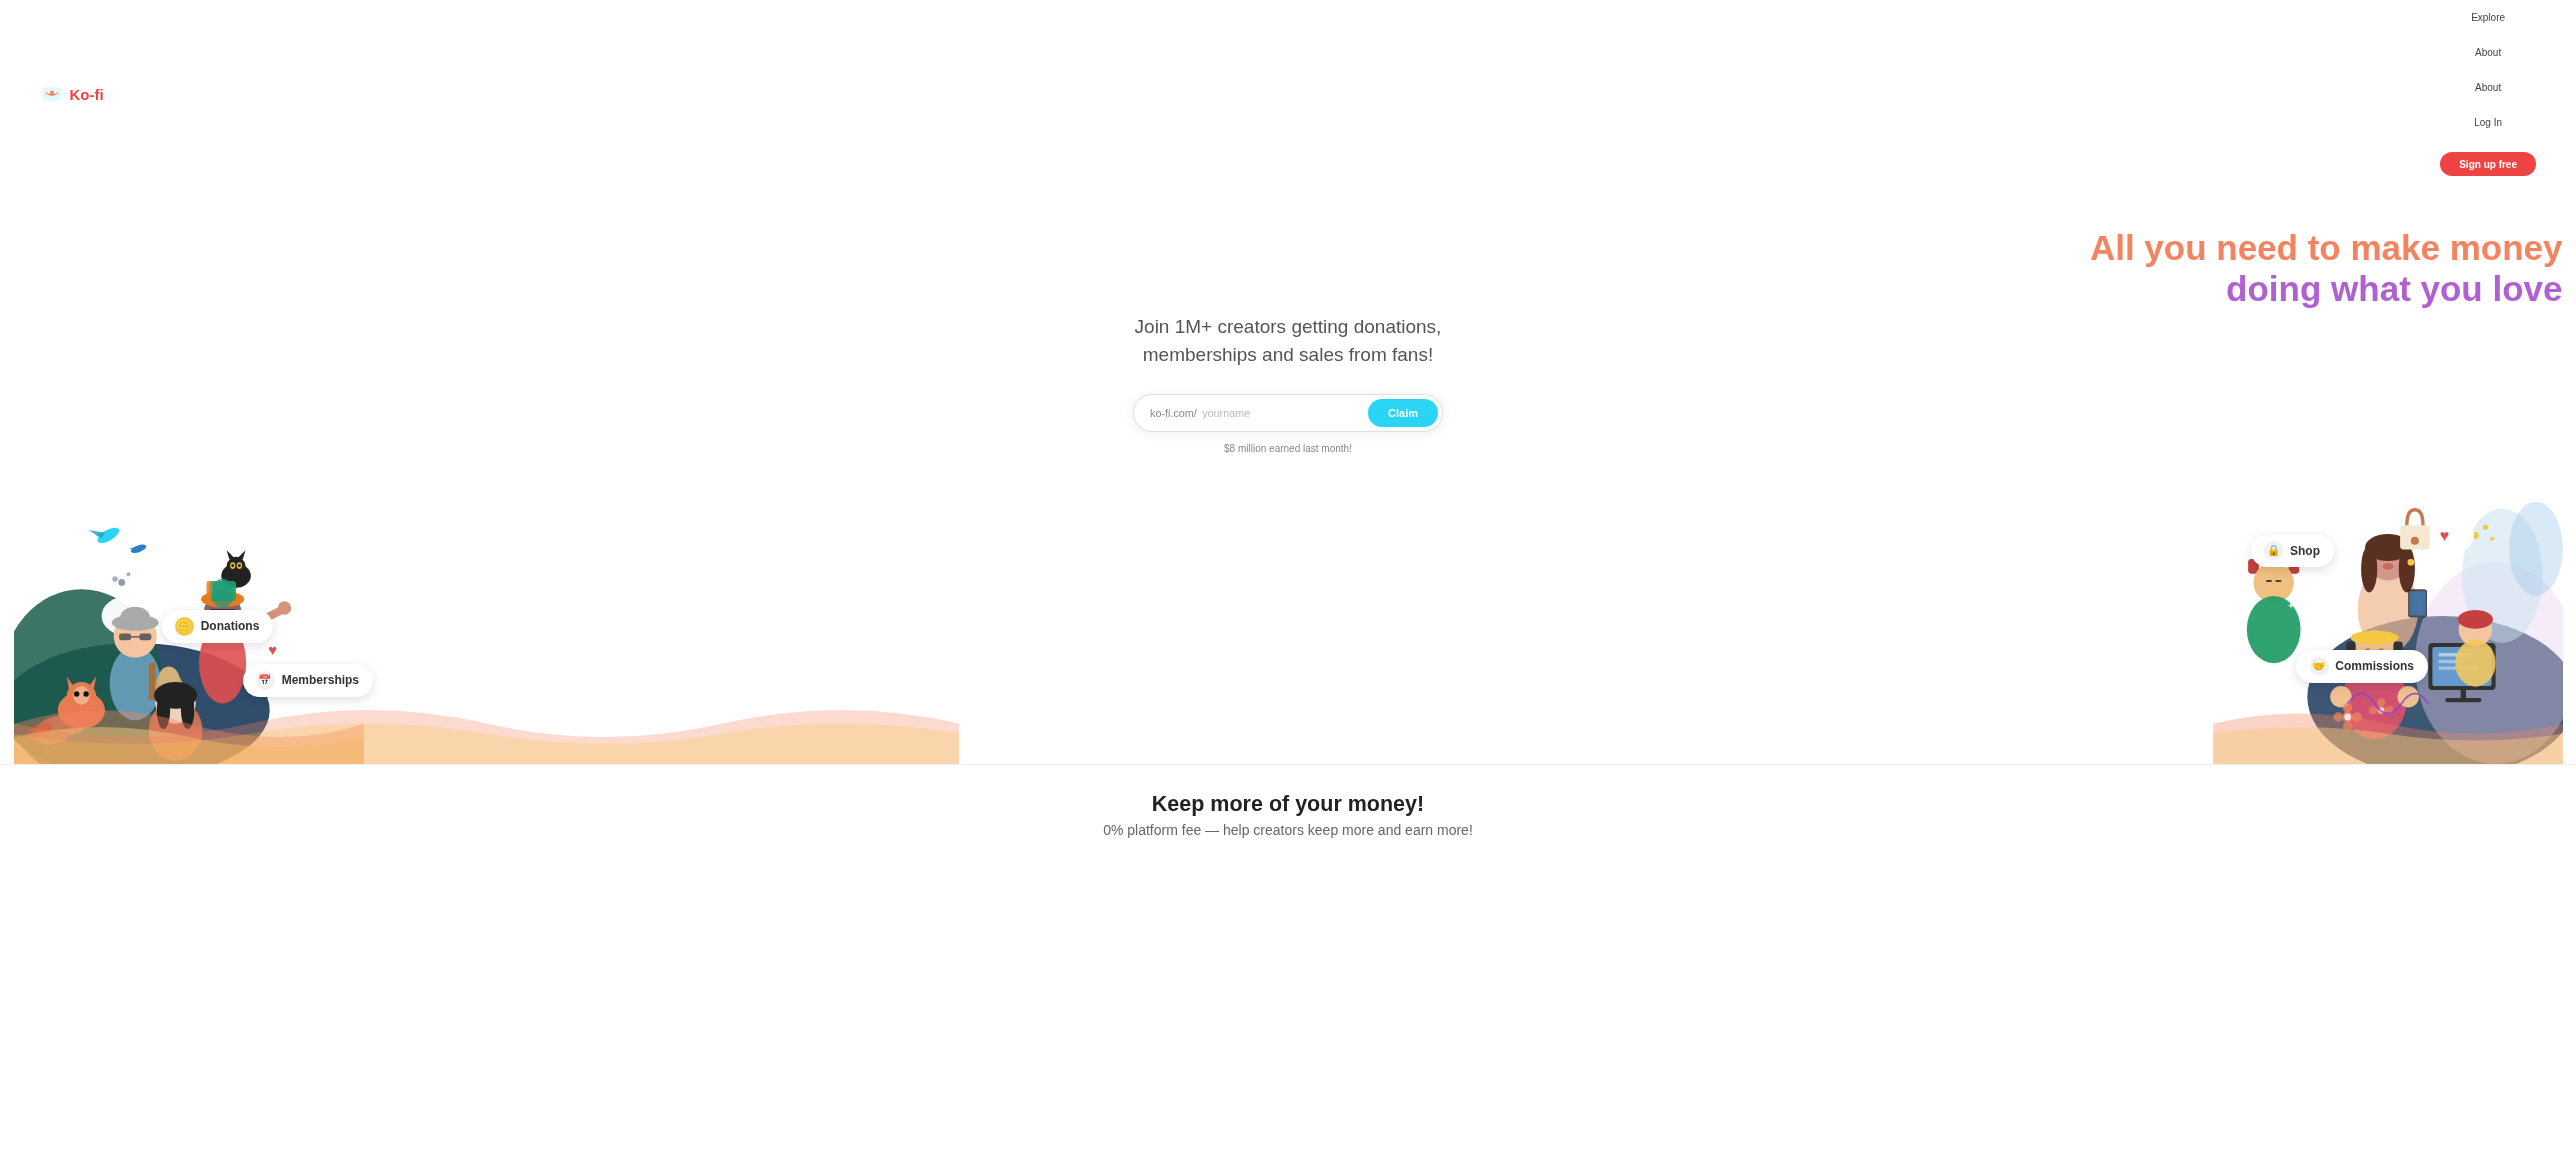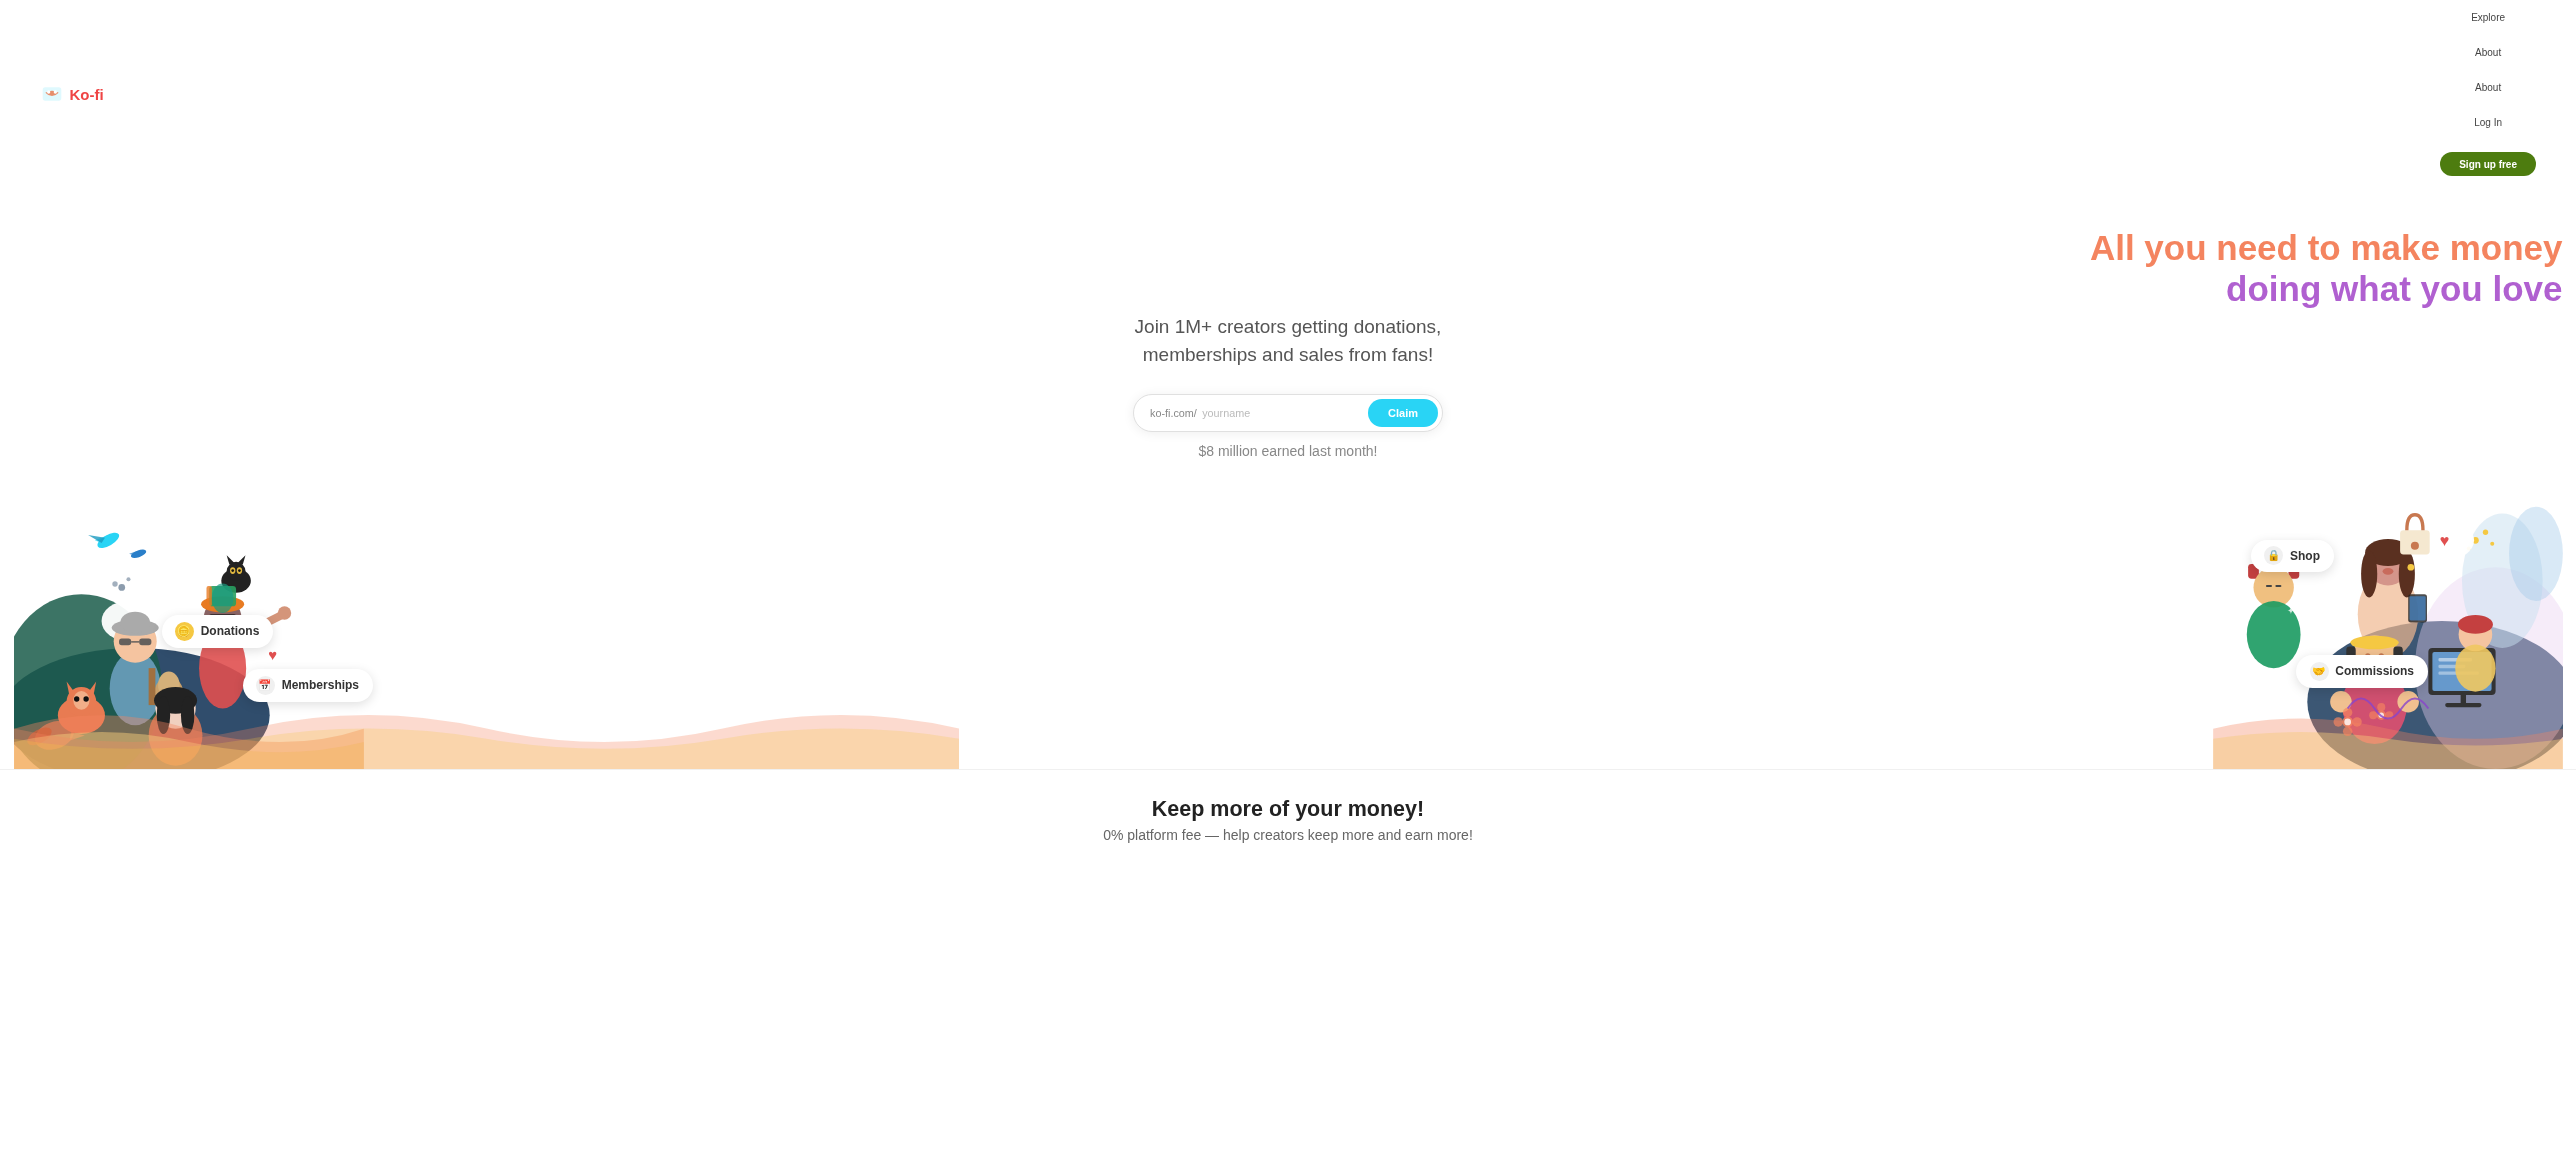--- a/index.html
+++ b/index.html
@@ -33,21 +33,21 @@
       gap: 24px;
       flex-direction: column;
     }
     .nav-link {
       font-size: 10px;
       color: #444;
       text-decoration: none;
       cursor: pointer;
     }
     .btn-signup {
-      background: #4d7c0f;
+      background: #ef4444;
       color: #fff;
       border: none;
       border-radius: 34px;
       padding: 6.7px 19px;
       font-size: 10px;
       font-weight: 600;
       cursor: pointer;
     }
 
     
@@ -106,21 +106,21 @@
       color: #fff;
       border: none;
       border-radius: 34px;
       padding: 8px 20px;
       font-size: 11px;
       font-weight: 700;
       cursor: pointer;
       white-space: nowrap;
     }
     .earned-text {
-      font-size: 14px;
+      font-size: 10px;
       color: #888;
       margin-bottom: 27px;
     }
 
     
     .illustration-area {
       position: relative;
       width: 100%;
       height: 283px;
       margin-top: 13.5px;

